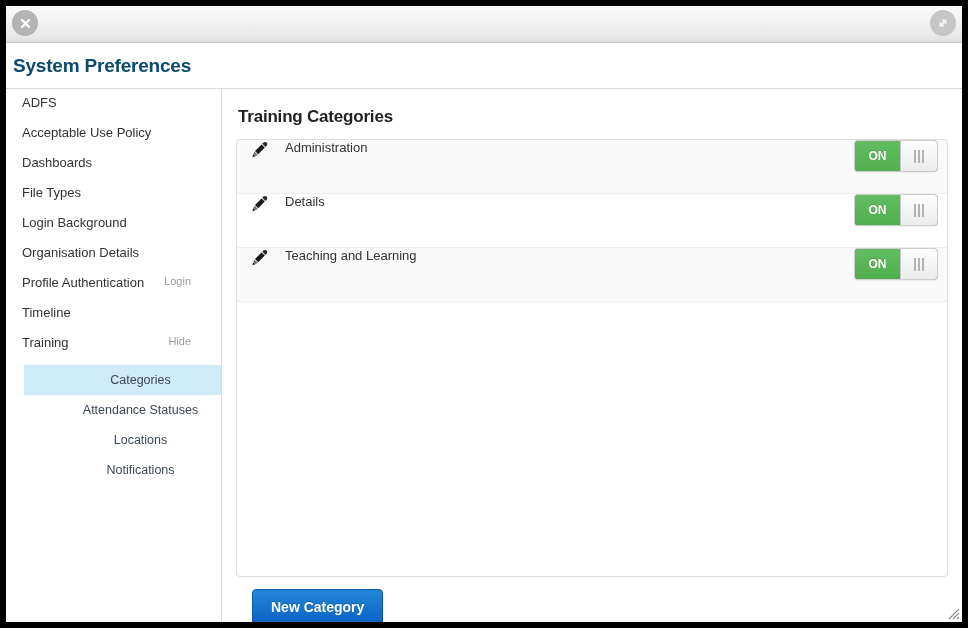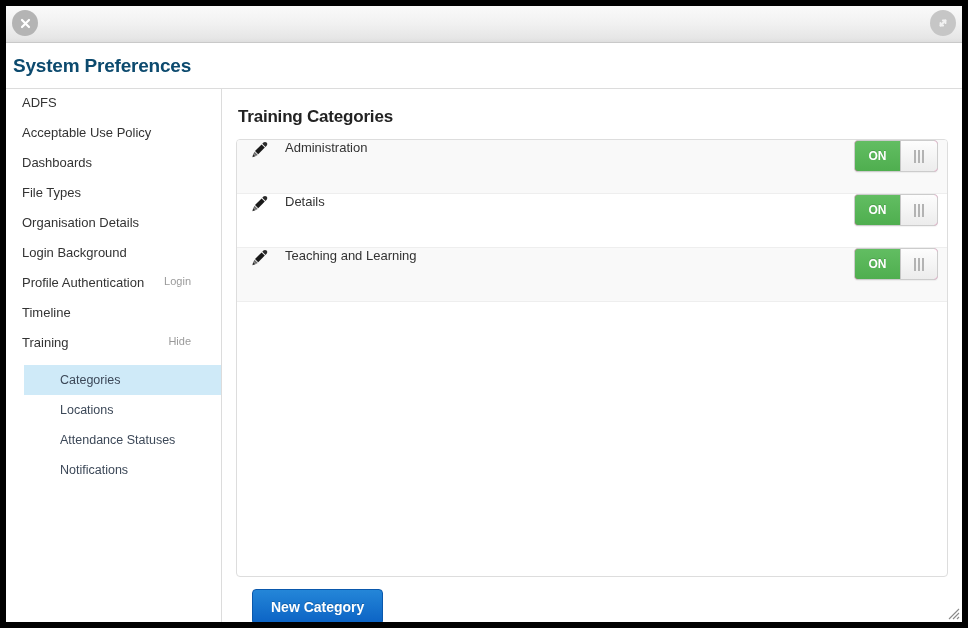--- a/index.html
+++ b/index.html
@@ -94,20 +94,21 @@
   }
   .nav-sub {
     height: 30px;
     display: flex;
     align-items: center;
     padding-left: 36px;
     margin-left: 18px;
     box-sizing: border-box;
     font-size: 12.5px;
     color: #3c4858;
+    justify-content: center;
   }
   .nav-sub.active {
     background: #cfeaf8;
   }
 
   
   #main {
     flex: 1;
     padding: 10px 14px 0 14px;
     box-sizing: border-box;
@@ -251,48 +252,48 @@
       </div>
       <div class="nav-item">
         <span class="nav-label">Dashboards</span>
         <span class="nav-toggle"></span>
       </div>
       <div class="nav-item">
         <span class="nav-label">File Types</span>
         <span class="nav-toggle"></span>
       </div>
       <div class="nav-item">
+        <span class="nav-label">Login Background</span>
+        <span class="nav-toggle"></span>
+      </div>
+      <div class="nav-item">
         <span class="nav-label">Organisation Details</span>
-        <span class="nav-toggle"></span>
-      </div>
-      <div class="nav-item">
-        <span class="nav-label">Login Background</span>
         <span class="nav-toggle"></span>
       </div>
       <div class="nav-item">
         <span class="nav-label">Profile Authentication</span>
         <span class="nav-toggle">Login</span>
       </div>
       <div class="nav-item">
         <span class="nav-label">Timeline</span>
         <span class="nav-toggle"></span>
       </div>
       <div class="nav-item">
         <span class="nav-label">Training</span>
         <span class="nav-toggle">Hide</span>
       </div>
 
       <div class="nav-sub active">
         <span>Categories</span>
       </div>
       <div class="nav-sub">
+        <span>Attendance Statuses</span>
+      </div>
+      <div class="nav-sub">
         <span>Locations</span>
-      </div>
-      <div class="nav-sub">
-        <span>Attendance Statuses</span>
       </div>
       <div class="nav-sub">
         <span>Notifications</span>
       </div>
 
     </div>
 
     <div id="main">
       <div id="section-title">Training Categories</div>
 

